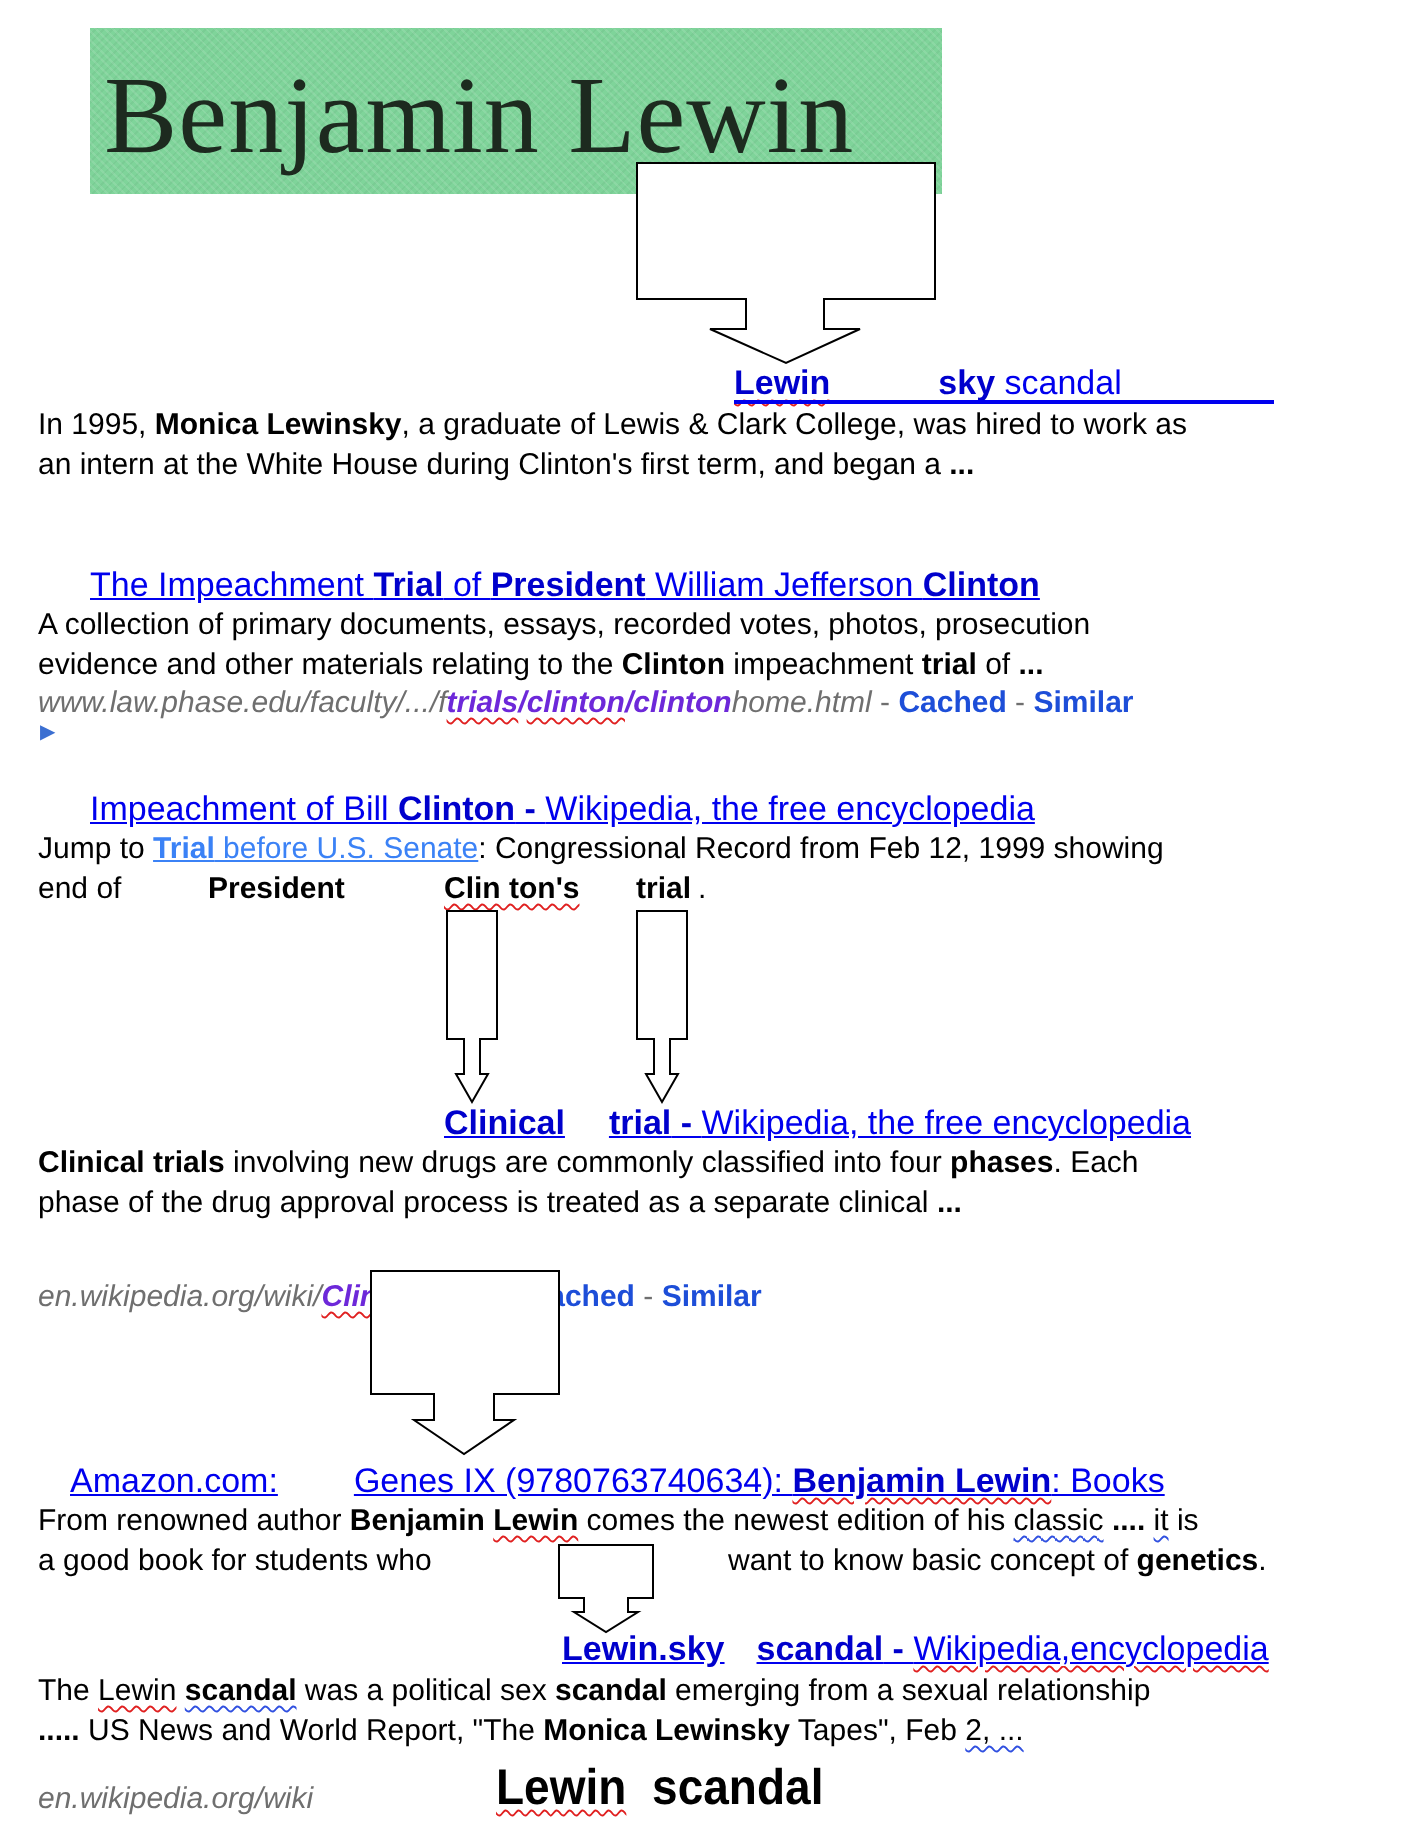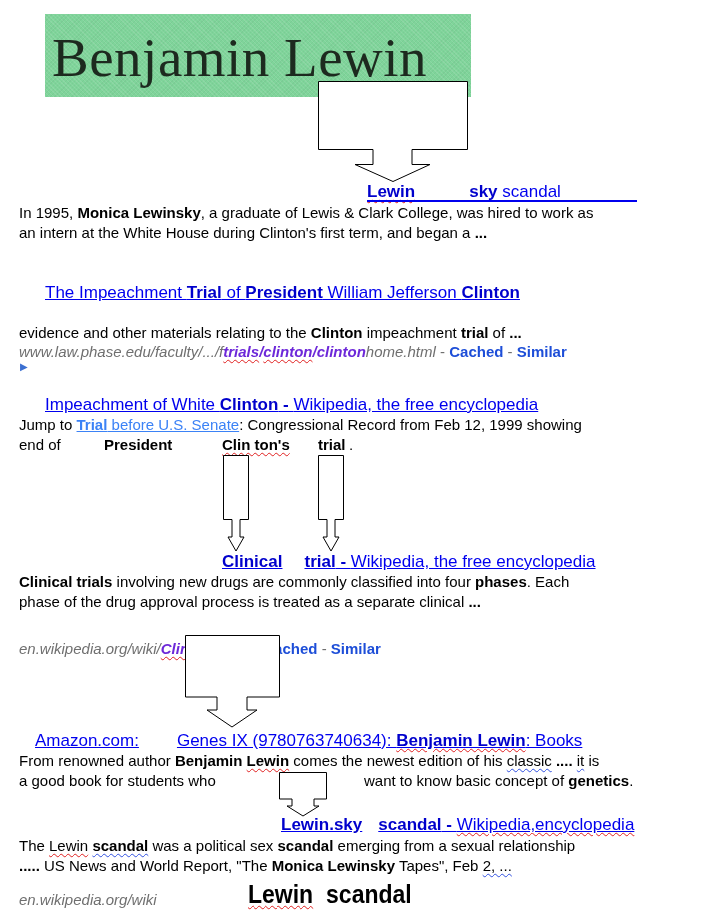--- a/index.html
+++ b/index.html
@@ -40,30 +40,30 @@
 </div>
 <div class="abs snippet" style="left:19px;top:203px;">
   <span>In 1995, </span><b>Monica Lewinsky</b><span>, a graduate of Lewis &amp; Clark College, was hired to work as</span><br>
   <span>an intern at the White House during Clinton's first term, and began a </span><b>...</b>
 </div>
 
 <div class="abs link" style="left:45px;top:283px;">
   <span>The Impeachment </span><b>Trial</b><span> of </span><b>President</b><span> William Jefferson </span><b>Clinton</b>
 </div>
 <div class="abs snippet" style="left:19px;top:303px;">
-  <br>
+  <span>A collection of primary documents, essays, recorded votes, photos, prosecution</span><br>
   <span>evidence and other materials relating to the </span><b>Clinton</b><span> impeachment </span><b>trial</b><span> of </span><b>...</b>
 </div>
 <div class="abs url" style="left:19px;top:342px;">
   <span>www.law.phase.edu/faculty/.../f</span><b class="sq-red">trials</b><b>/</b><b class="sq-red">clinton</b><b>/</b><b>clinton</b><span>home.html</span><span style="font-style:normal"> - </span><span class="gl">Cached</span><span style="font-style:normal"> - </span><span class="gl">Similar</span>
 </div>
 <div class="abs" style="left:20px;top:361px;font-size:10px;color:#3b6fd1;line-height:12px;">▶</div>
 
 <div class="abs link" style="left:45px;top:395px;">
-  <span>Impeachment of White </span><b>Clinton</b><b> - </b><span>Wikipedia, the free encyclopedia</span>
+  <span>Impeachment of Bill </span><b>Clinton</b><b> - </b><span>Wikipedia, the free encyclopedia</span>
 </div>
 <div class="abs snippet" style="left:19px;top:415px;">
   <span>Jump to </span><a style="color:#3b82f6;text-decoration:underline;"><b>Trial</b><span> before U.S. Senate</span></a><span>: Congressional Record from Feb 12, 1999 showing</span>
 </div>
 <div class="abs snippet" style="left:19px;top:435px;width:640px;height:20px;">
   <span class="abs" style="left:0">end of</span>
   <b class="abs" style="left:85px">President</b>
   <b class="abs sq-red" style="left:203px;text-decoration:none;"><span class="sq-red">Clin ton's</span></b>
   <b class="abs" style="left:299px">trial</b>
   <span class="abs" style="left:330px">.</span>

